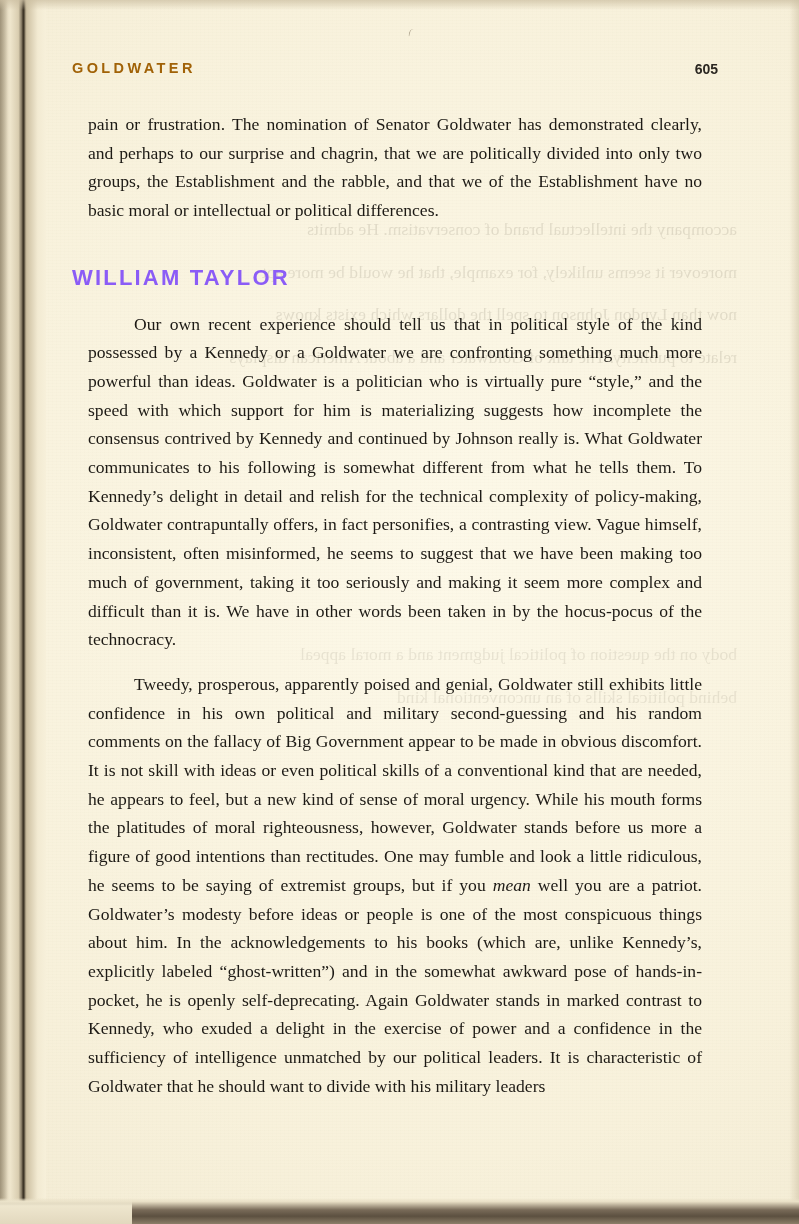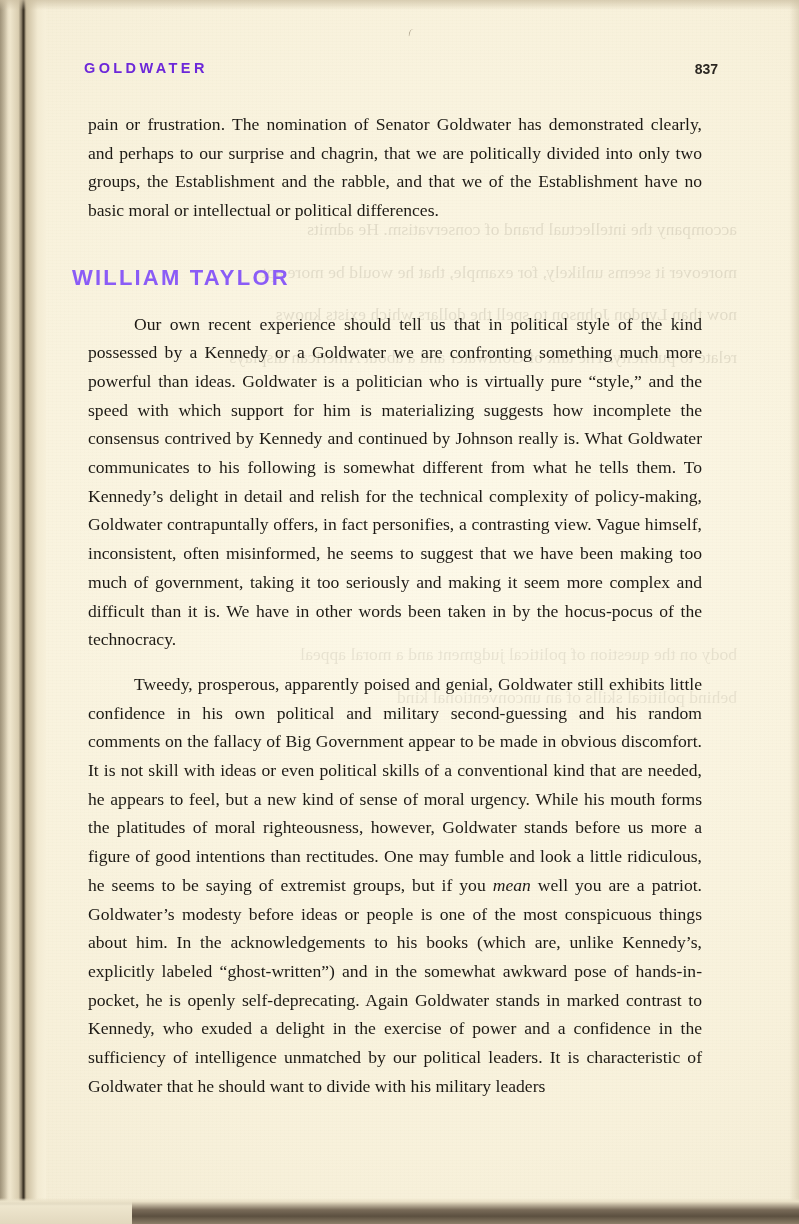--- a/index.html
+++ b/index.html
@@ -135,27 +135,27 @@
     width: 646px;
   }
 
   .running-head {
     position: relative;
     height: 34px;
     margin-top: 60px;
   }
   .running-title {
     position: absolute;
-    left: 12px;
+    left: 0;
     top: 0;
     font-family: "Liberation Sans", sans-serif;
     font-weight: bold;
     font-size: 14.5px;
     letter-spacing: 3.4px;
-    color: #6d28d9;
+    color: #a16207;
   }
   .folio {
     position: absolute;
     right: 0;
     top: 1px;
     font-family: "Liberation Sans", sans-serif;
     font-weight: bold;
     font-size: 14px;
     color: #2b2721;
   }
@@ -215,21 +215,21 @@
   </div>
   <div class="showthrough" style="top:640px; opacity:0.10;">
     <p>body on the question of political judgment and a moral appeal</p>
     <p>behind political skills of an unconventional kind</p>
   </div>
 
   <div class="content">
 
     <div class="running-head">
       <div class="running-title">GOLDWATER</div>
-      <div class="folio">837</div>
+      <div class="folio">605</div>
     </div>
 
     <div class="body-text">
 
       <p class="no-indent">pain or frustration. The nomination of Senator Goldwater has demonstrated clearly, and perhaps to our surprise and chagrin, that we are politically divided into only two groups, the Establishment and the rabble, and that we of the Establishment have no basic moral or intellectual or political differences.</p>
 
       <div class="section-heading">WILLIAM TAYLOR</div>
 
       <p><span>Our own recent experience should tell us that in political style of the kind possessed by a Kennedy or a Goldwater we are confronting something much more powerful than ideas. Goldwater is a politician who is virtually pure “style,” and the speed with which support for him is materializing suggests how incomplete the consensus contrived by Kennedy and continued by Johnson really is. What Goldwater communicates to his following is somewhat different from what he tells them. To Kennedy’s delight in detail and relish for the technical complexity of policy-making, Goldwater contrapuntally offers, in fact personifies, a contrasting view. Vague himself, inconsistent, often misinformed, he seems to suggest that we have been making too much of government, taking it too seriously and making it seem more complex and difficult than it is. We have in other words been taken in by the hocus-pocus of the technocracy.</span></p>
 

